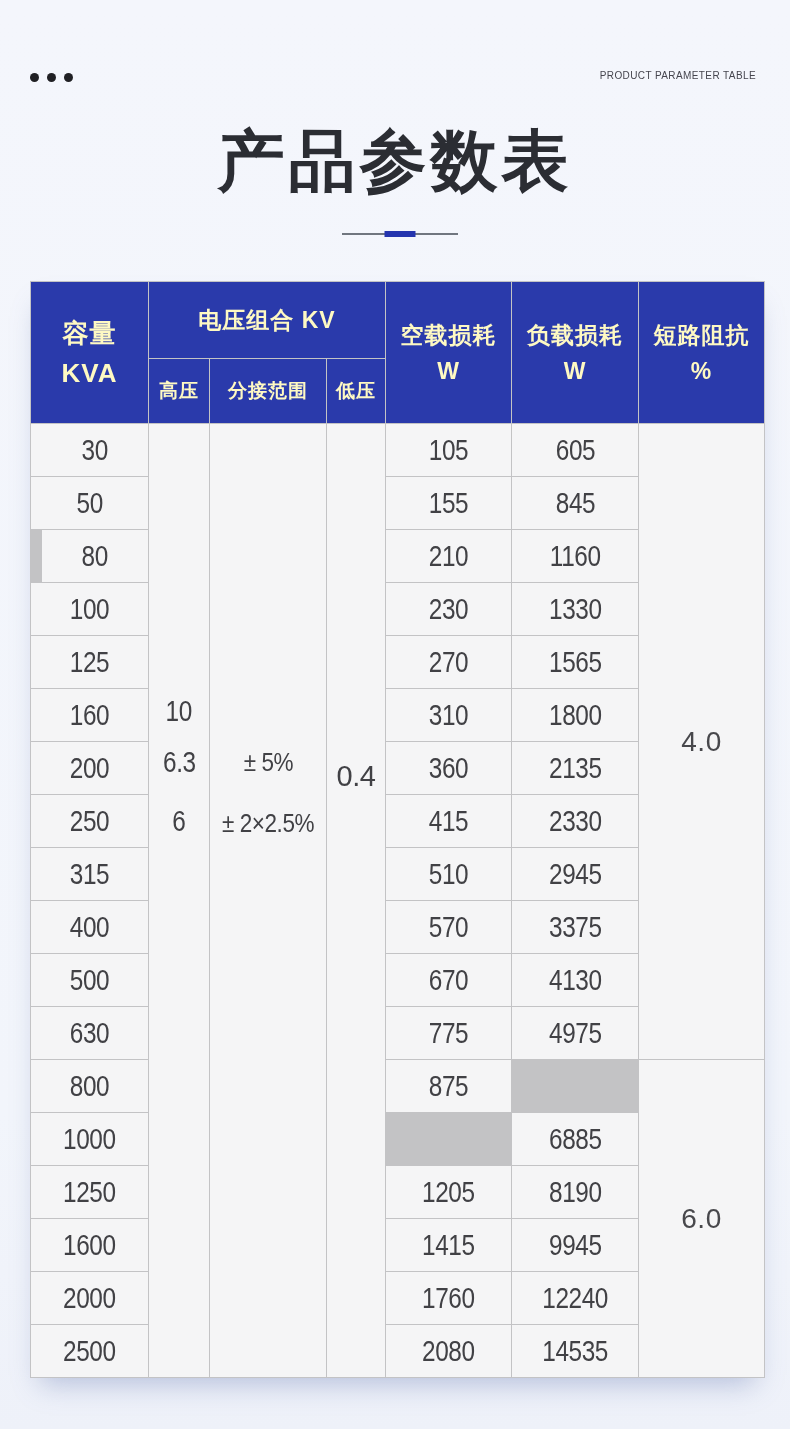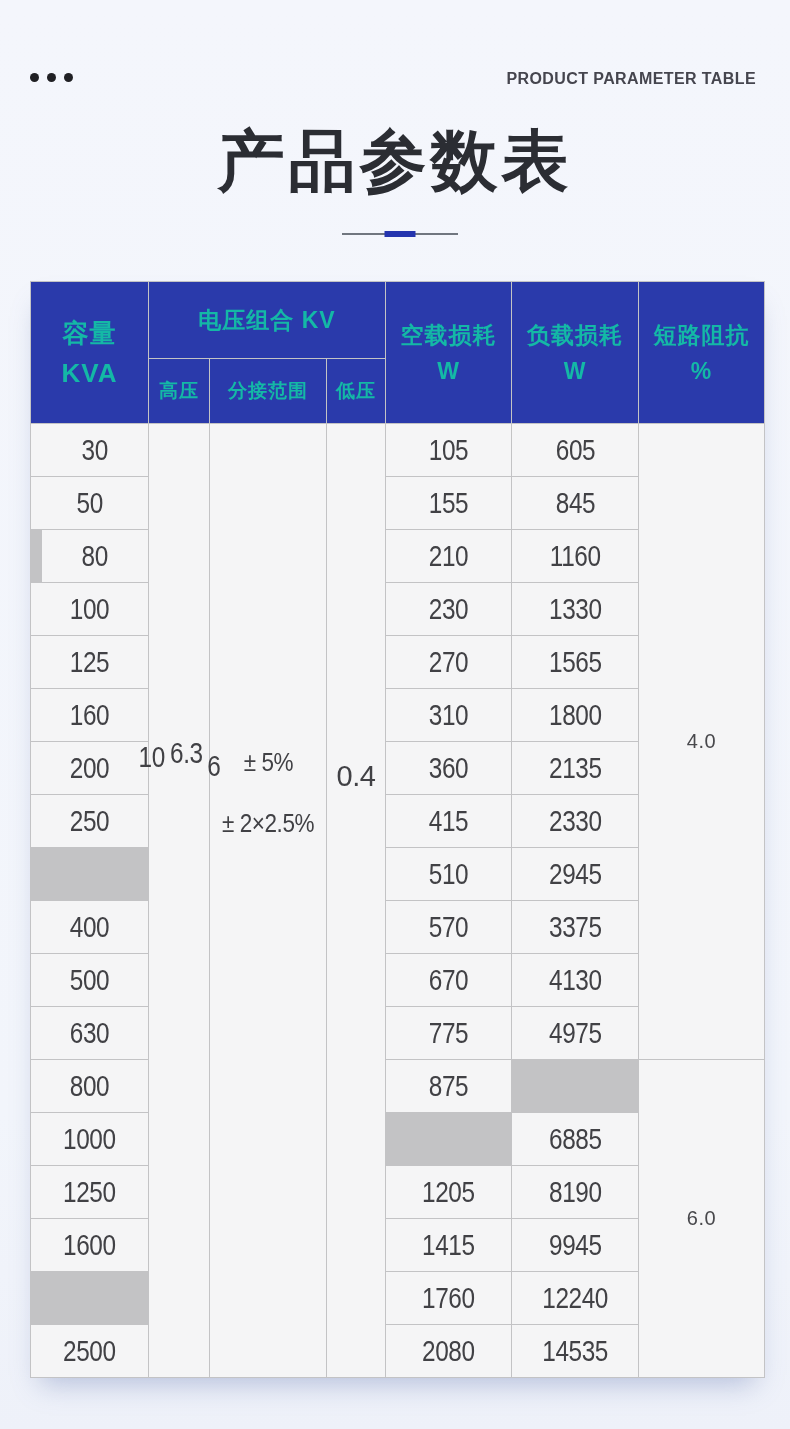--- a/index.html
+++ b/index.html
@@ -9,21 +9,21 @@
     font-family:"Liberation Sans","DejaVu Sans",sans-serif;
     background:linear-gradient(180deg,#f4f6fc 0%,#f2f5fb 78%,#eef1f9 100%);
     overflow:hidden;
   }
 
   
   .dots { position:absolute; left:30px; top:73px; display:flex; gap:8px; }
   .dots i { width:9px; height:9px; border-radius:50%; background:#202024; display:block; }
   .eng-label {
     position:absolute; right:34px; top:70px;
-    font-size:16px; color:#45454e; letter-spacing:.4px; font-weight:700;
+    font-size:10px; color:#45454e; letter-spacing:.4px; font-weight:400;
   }
 
   
   .page-title {
     position:absolute; top:116px; left:0; width:100%;
     text-align:center; font-size:67px; font-weight:900;
     color:#2b2d33; letter-spacing:4px;
   }
   .divider { position:absolute; left:342px; top:233px; width:116px; height:2px; background:#70767f; }
   .divider .accent {
@@ -36,21 +36,21 @@
     position:absolute; left:30px; top:281px;
     display:grid;
     grid-template-columns:117px 60px 116px 58px 125px 126px 125px;
     grid-template-rows:76px 64px repeat(18,52px);
     gap:1px;
     background:#c3c3c5;
     border:1px solid #c3c3c5;
     box-shadow:0 16px 26px -10px rgba(90,110,170,.38);
   }
   .th {
-    background:#2a3aab; color:#14b8a6;
+    background:#2a3aab; color:#fef9c3;
     display:flex; flex-direction:column; align-items:center; justify-content:center;
     gap:7px; text-align:center;
   }
   .th .l1 { font-size:23px; font-weight:600; letter-spacing:1px; }
   .th .l2 { font-size:23px; font-weight:600; letter-spacing:1px; }
   .th-capacity { grid-row:1/3; grid-column:1; }
   .th-capacity .l1, .th-capacity .l2 { font-size:26px; }
   .th-voltage  { grid-row:1; grid-column:2/5; }
   .th-hv  { grid-row:2; grid-column:2; } 
   .th-tap { grid-row:2; grid-column:3; }
@@ -66,27 +66,27 @@
   }
   .num {
     font-size:29px; color:#414145; font-weight:400;
     transform:scaleX(.84); letter-spacing:-.5px; white-space:nowrap;
   }
   .cell-hv  { grid-row:3/21; grid-column:2; flex-direction:column; }
   .cell-tap { grid-row:3/21; grid-column:3; flex-direction:column; }
   .cell-lv  { grid-row:3/21; grid-column:4; flex-direction:column; }
   .cell-z1  { grid-row:3/15; grid-column:7; }
   .cell-z2  { grid-row:15/21; grid-column:7; }
-  .cell-hv .stack  { margin-bottom:268px; display:flex; flex-direction:row; align-items:center; }
+  .cell-hv .stack  { margin-bottom:268px; display:flex; flex-direction:column; align-items:center; }
   .cell-hv .stack .num:nth-child(1){ margin-bottom:18px; }
   .cell-hv .stack .num:nth-child(2){ margin-bottom:26px; }
   .cell-tap .stack { margin-bottom:216px; display:flex; flex-direction:column; align-items:center; gap:32px; }
   .cell-tap .num { font-size:25px; transform:scaleX(.9); }
   .cell-lv .stack { margin-bottom:248px; }
-  .imp-num { font-size:20px; color:#48484c; letter-spacing:.5px; }
+  .imp-num { font-size:28px; color:#48484c; letter-spacing:.5px; }
 </style>
 </head>
 <body>
 
 <div class="dots">
   <i></i>
     <i></i>
     <i></i>
 </div>
 
@@ -228,20 +228,23 @@
     </div>
     <div class="td" style="grid-area: 10 / 1;">
       <span class="num">250</span>
     </div>
     <div class="td" style="grid-area: 10 / 5;">
       <span class="num">415</span>
     </div>
     <div class="td" style="grid-area: 10 / 6;">
       <span class="num">2330</span>
     </div>
+    <div class="td" style="grid-area: 11 / 1;">
+      <span class="num">315</span>
+    </div>
     <div class="td" style="grid-area: 11 / 5;">
       <span class="num">510</span>
     </div>
     <div class="td" style="grid-area: 11 / 6;">
       <span class="num">2945</span>
     </div>
     <div class="td" style="grid-area: 12 / 1;">
       <span class="num">400</span>
     </div>
     <div class="td" style="grid-area: 12 / 5;">
@@ -291,20 +294,23 @@
     </div>
     <div class="td" style="grid-area: 18 / 1;">
       <span class="num">1600</span>
     </div>
     <div class="td" style="grid-area: 18 / 5;">
       <span class="num">1415</span>
     </div>
     <div class="td" style="grid-area: 18 / 6;">
       <span class="num">9945</span>
     </div>
+    <div class="td" style="grid-area: 19 / 1;">
+      <span class="num">2000</span>
+    </div>
     <div class="td" style="grid-area: 19 / 5;">
       <span class="num">1760</span>
     </div>
     <div class="td" style="grid-area: 19 / 6;">
       <span class="num">12240</span>
     </div>
     <div class="td" style="grid-area: 20 / 1;">
       <span class="num">2500</span>
     </div>
     <div class="td" style="grid-area: 20 / 5;">

